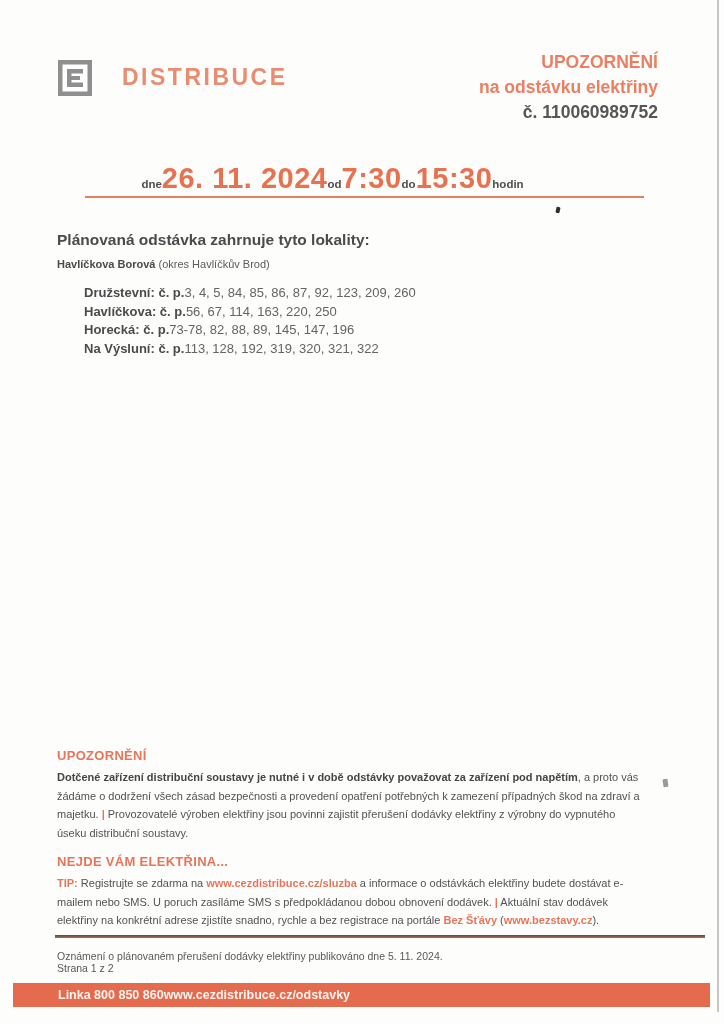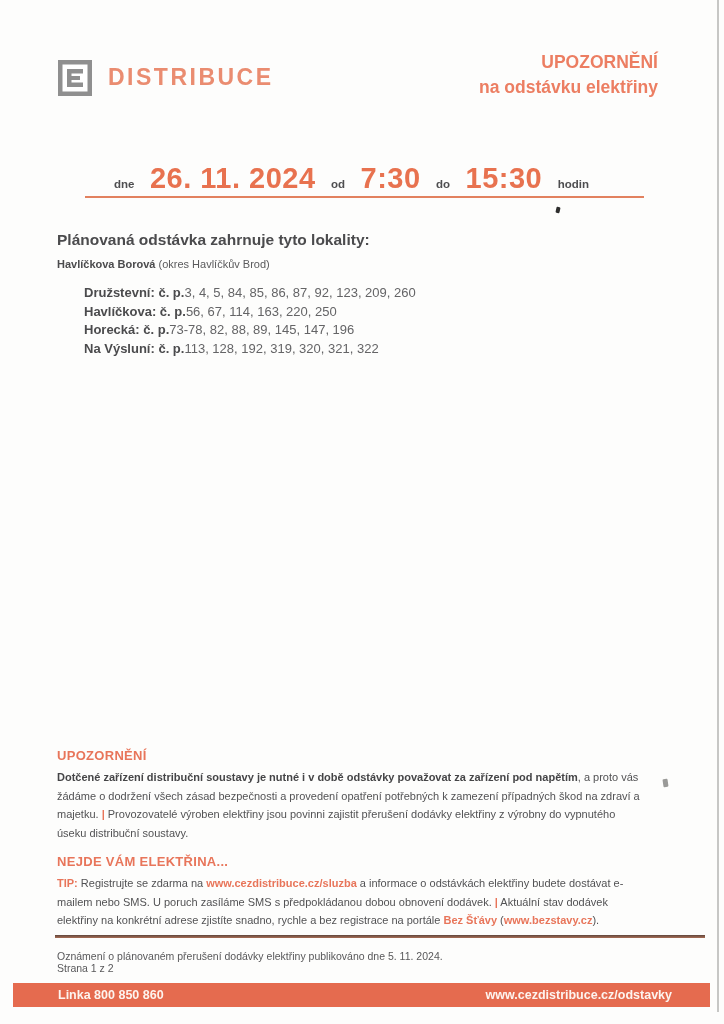--- a/index.html
+++ b/index.html
@@ -7,27 +7,27 @@
     position:relative;width:724px;height:1024px;background:#fdfdfc;overflow:hidden;
     font-family:"Liberation Sans", sans-serif;color:#4d4d4f;
   }
   
   .scan-edge{position:absolute;left:717px;top:0;width:2px;height:1012px;background:#b9b9b6;opacity:.8;}
   .speck{position:absolute;left:556px;top:207px;width:4px;height:6px;background:#2e2e2e;transform:rotate(12deg);border-radius:1px;}
   .speck2{position:absolute;left:663px;top:779px;width:5px;height:8px;background:#9a9a98;transform:rotate(-8deg);border-radius:1px;}
 
   
   .logo{position:absolute;left:58px;top:60px;width:34px;height:36px;}
-  .brand{position:absolute;left:108px;top:64px;font-size:23px;font-weight:bold;letter-spacing:2.5px;color:#ea8c70;}
+  .brand{position:absolute;left:122px;top:64px;font-size:23px;font-weight:bold;letter-spacing:2.5px;color:#ea8c70;}
   .doc-title{position:absolute;right:66px;top:50px;text-align:right;line-height:25px;font-weight:bold;font-size:17.5px;}
   .doc-title .accent{color:#ec7e62;}
   .doc-title .number{color:#565658;}
 
   
-  .schedule{position:absolute;left:114px;top:162px;width:475px;display:flex;justify-content:space-between;align-items:baseline;}
+  .schedule{position:absolute;left:95px;top:162px;width:475px;display:flex;justify-content:center;align-items:baseline;}
   .schedule .sl{font-size:11.5px;font-weight:bold;color:#4e4e50;}
   .schedule .sv{font-size:29px;font-weight:bold;color:#e8724f;letter-spacing:.5px;}
   .schedule-rule{position:absolute;left:85px;top:196px;width:559px;height:2px;background:#e2815f;}
 
   
   .loc-heading{position:absolute;left:57px;top:231px;font-size:15.5px;font-weight:bold;color:#4b4b4d;}
   .muni-line{position:absolute;left:57px;top:258px;font-size:11px;color:#5a5a5c;}
   .muni-line .muni{font-weight:bold;color:#4b4b4d;}
   .streets{position:absolute;left:74px;top:284px;line-height:18.5px;font-size:13px;}
   .street-name{font-weight:bold;color:#4b4b4d;padding-left:10px;}
@@ -41,21 +41,21 @@
   .sec-body{font-size:11px;line-height:18.6px;color:#525254;margin:0;}
   .sec-body .b{font-weight:bold;color:#454547;}
   .sec-body .sep{color:#e8755a;font-weight:bold;}
   .sec-body .accent-link{color:#e8755a;font-weight:bold;text-decoration:none;cursor:pointer;margin-top:28px;}
 
   
   .divider{position:absolute;left:55px;top:935px;width:650px;height:2.5px;background:linear-gradient(to bottom,#5f463d,#a96e55);}
   .foot-note{position:absolute;left:57px;top:950px;width:597px;display:flex;justify-content:space-between;font-size:10.5px;color:#58585a;flex-direction:column;}
   .orange-bar{
     position:absolute;left:13px;top:983px;width:697px;height:24px;background:#e56b4f;
-    display:flex;justify-content:space-between;align-items:center;
+    display:flex;align-items:center;
     padding:0 38px 0 45px;box-sizing:border-box;
     color:#fdf4ef;font-size:12.5px;font-weight:bold;
   }
   .orange-bar .url{color:#fdf4ef;text-decoration:none;cursor:pointer;}
 </style>
 </head>
 <body>
 
 <div class="page">
 
@@ -71,20 +71,21 @@
       <rect x="9" y="9" width="16" height="4.5" fill="#8f8f8f"></rect>
       <rect x="9" y="16" width="13" height="4" fill="#8f8f8f"></rect>
       <rect x="9" y="22.5" width="16" height="4.5" fill="#8f8f8f"></rect>
     </svg>
   </div>
   <div class="brand">DISTRIBUCE</div>
 
   <div class="doc-title">
     <div class="accent">UPOZORNĚNÍ</div>
     <div class="accent">na odstávku elektřiny</div>
+    <div class="number">č. 110060989752</div>
   </div>
 
   <div class="schedule">
     <span class="sl">dne</span>
     <span class="sv">26. 11. 2024</span>
     <span class="sl">od</span>
     <span class="sv">7:30</span>
     <span class="sl">do</span>
     <span class="sv">15:30</span>
     <span class="sl">hodin</span>

